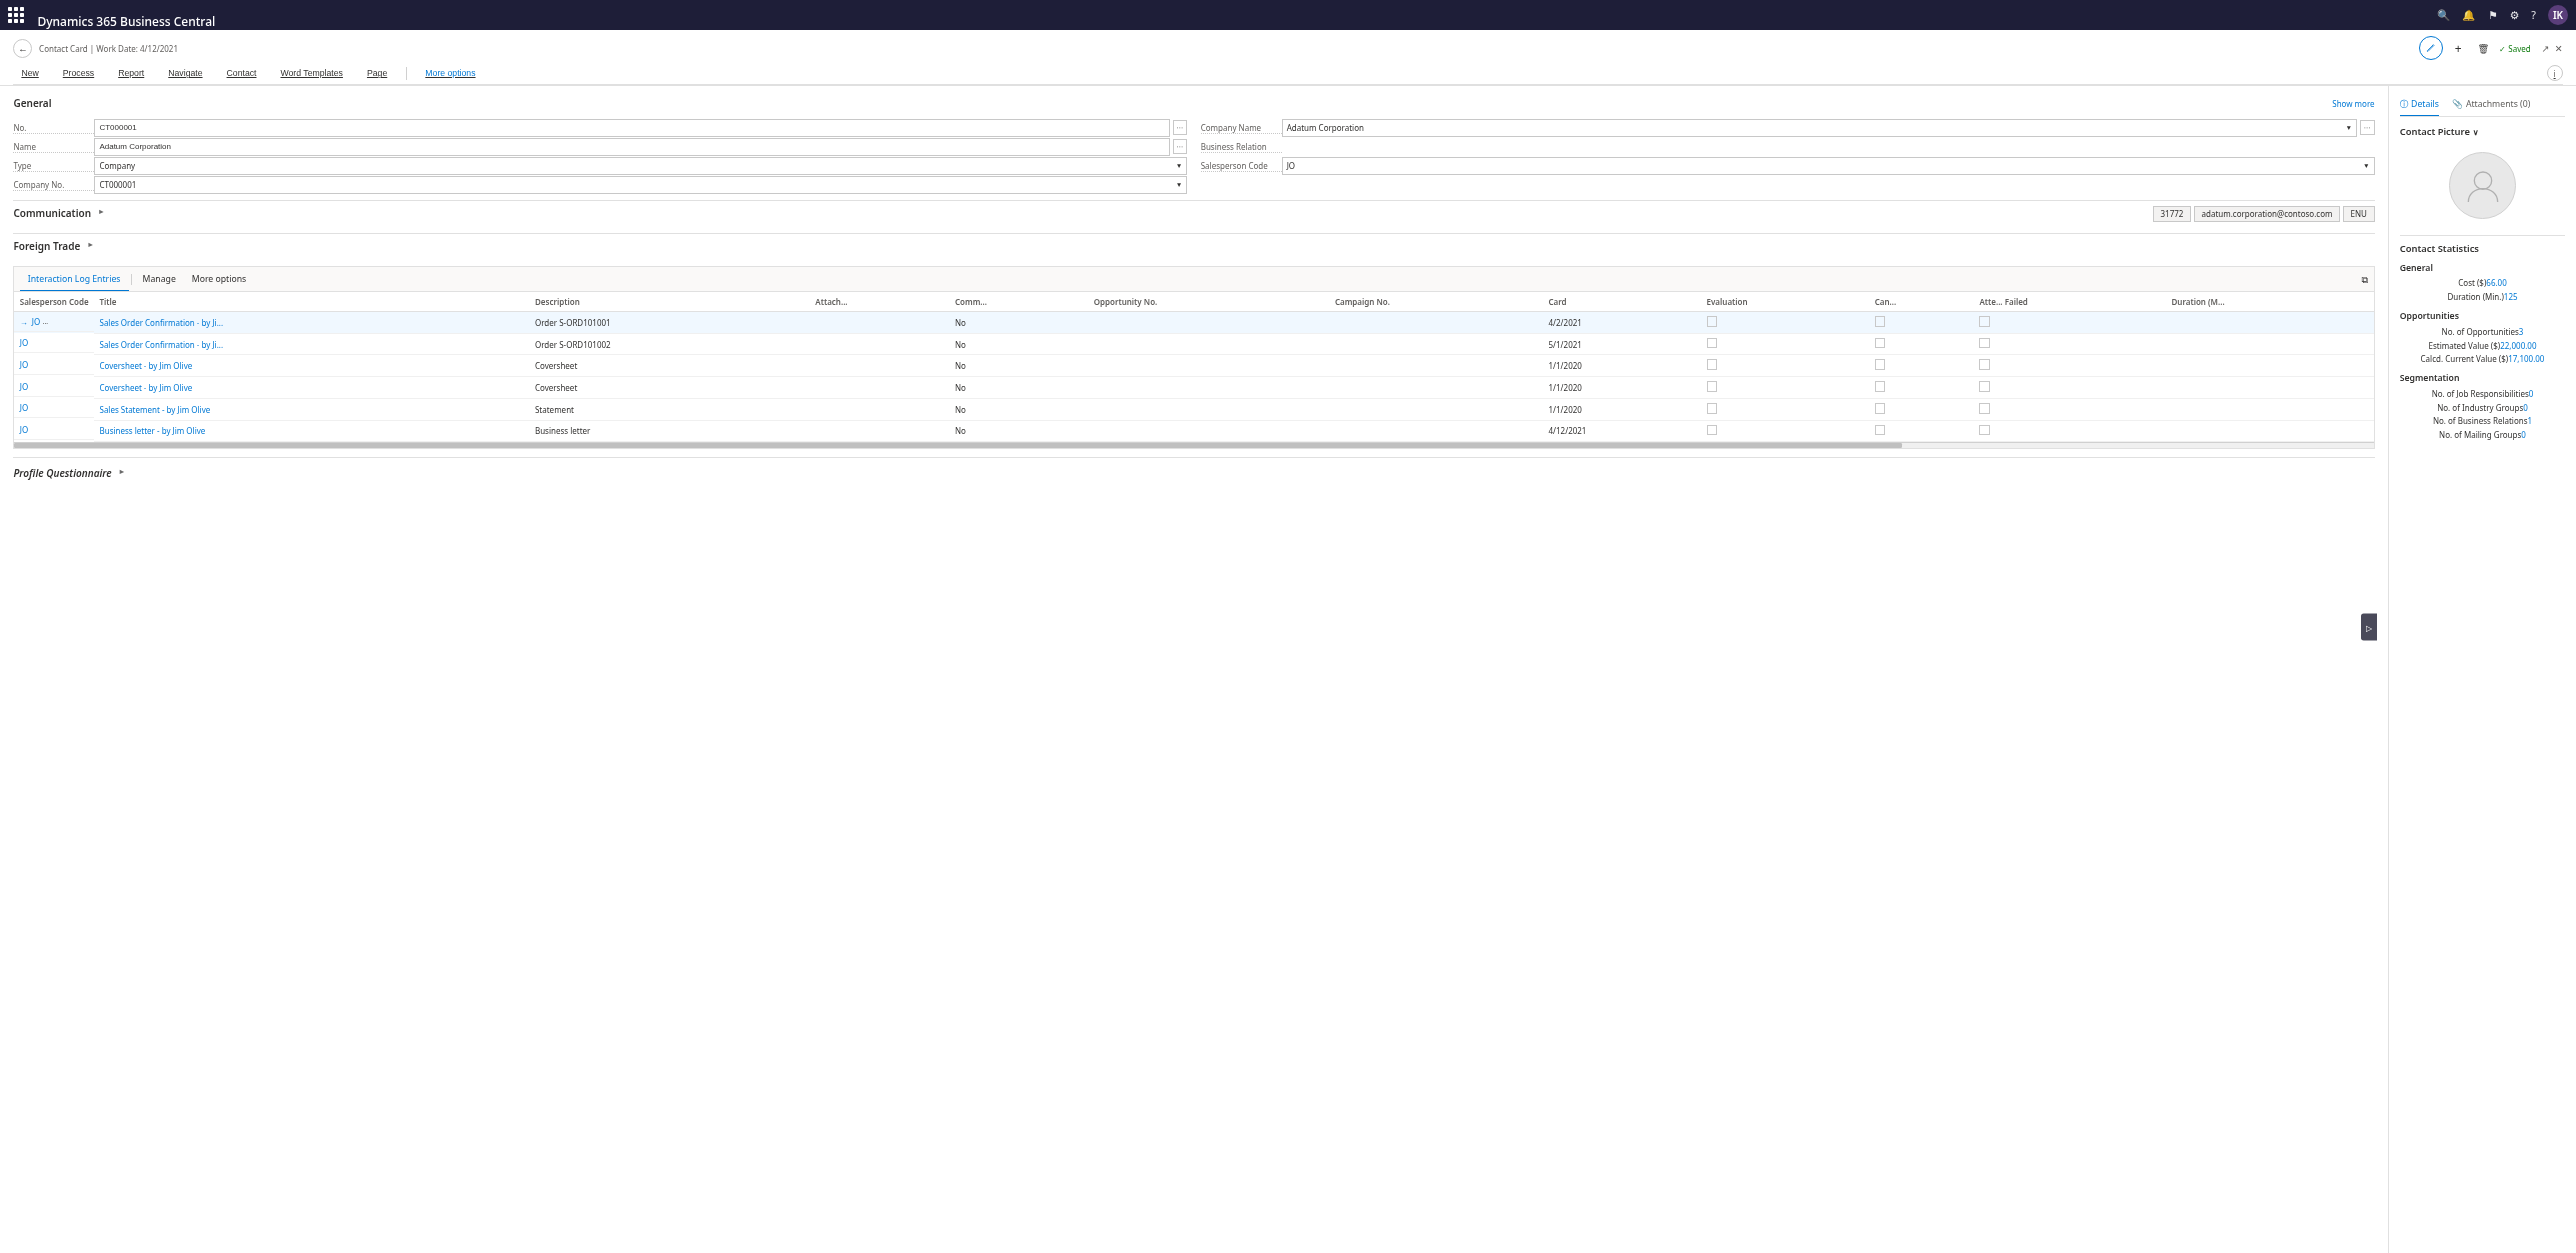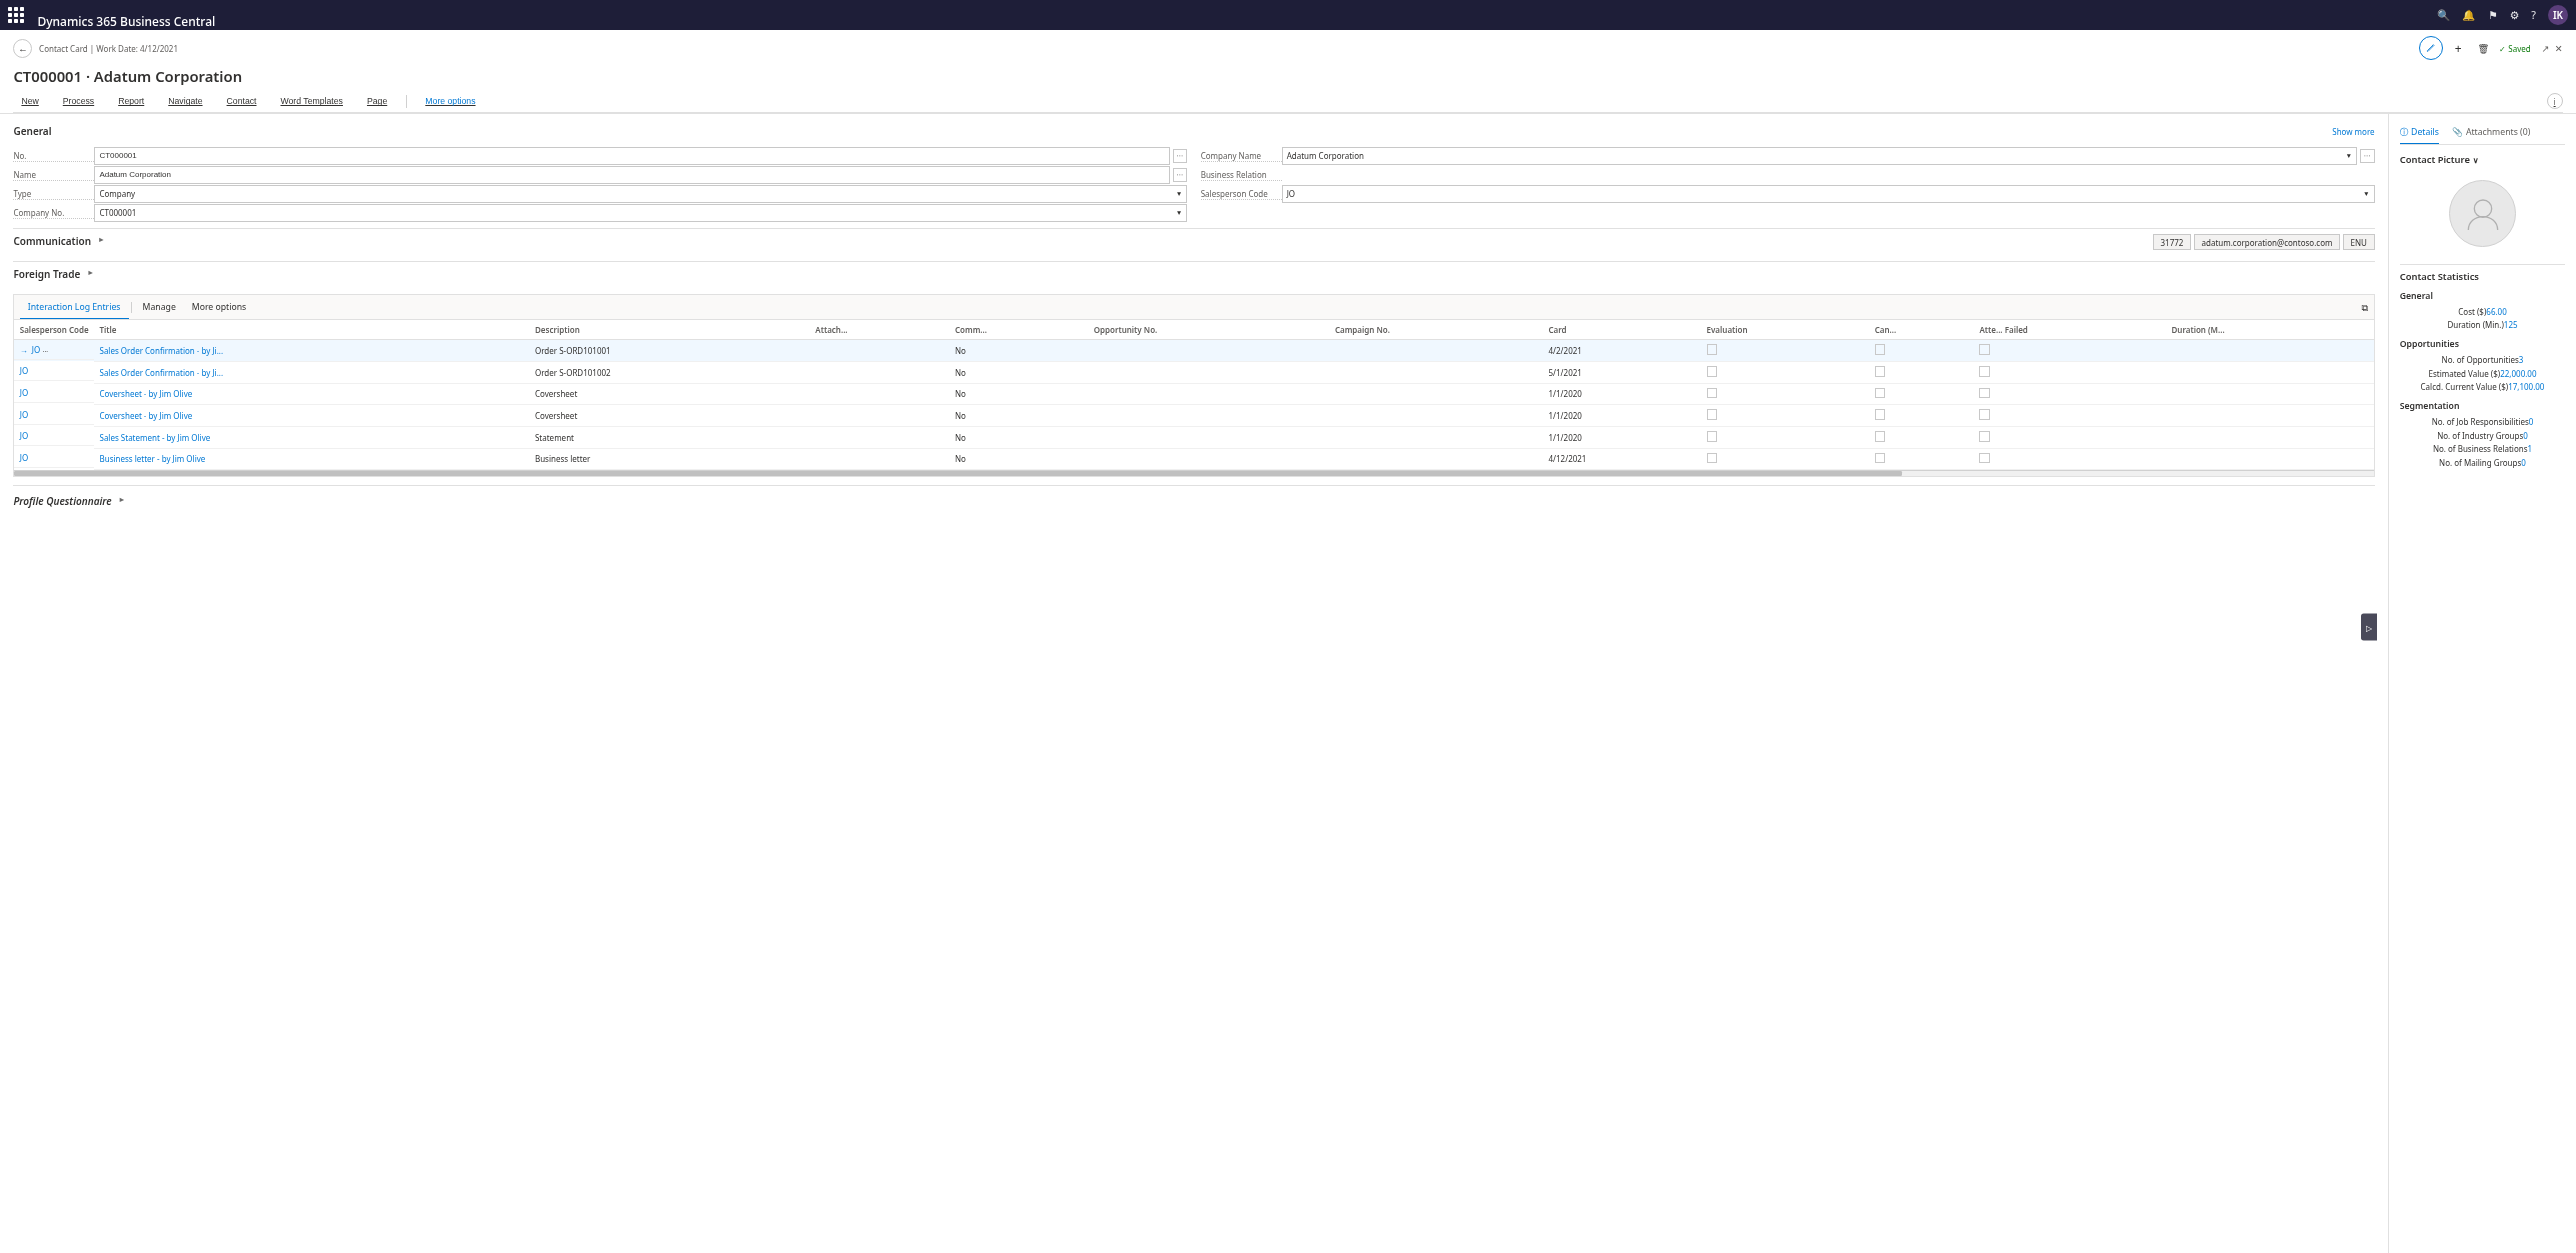--- a/index.html
+++ b/index.html
@@ -437,21 +437,20 @@
           <div class="saved-text">
             <span>✓</span>
             <span>Saved</span>
           </div>
           <div class="window-btns">
             <span class="window-btn">↗</span>
             <span class="window-btn">✕</span>
           </div>
         </div>
       </div>
-      <div class="page-title">CT000001 · Adatum Corporation</div>
 
       <div class="action-menu">
         <button class="action-menu-item">New</button>
         <button class="action-menu-item">Process</button>
         <button class="action-menu-item">Report</button>
         <button class="action-menu-item">Navigate</button>
         <button class="action-menu-item">Contact</button>
         <button class="action-menu-item">Word Templates</button>
         <button class="action-menu-item">Page</button>
         <div class="action-menu-divider"></div>

